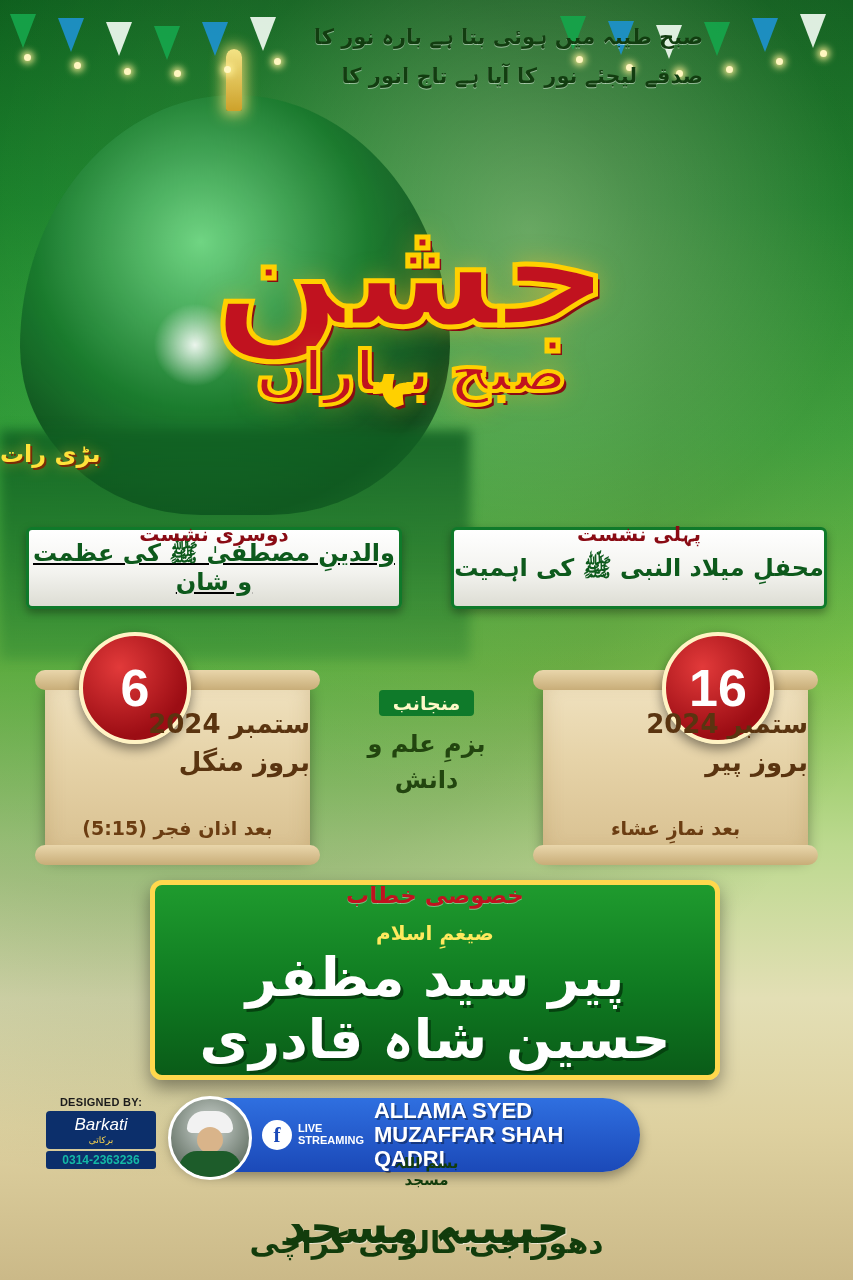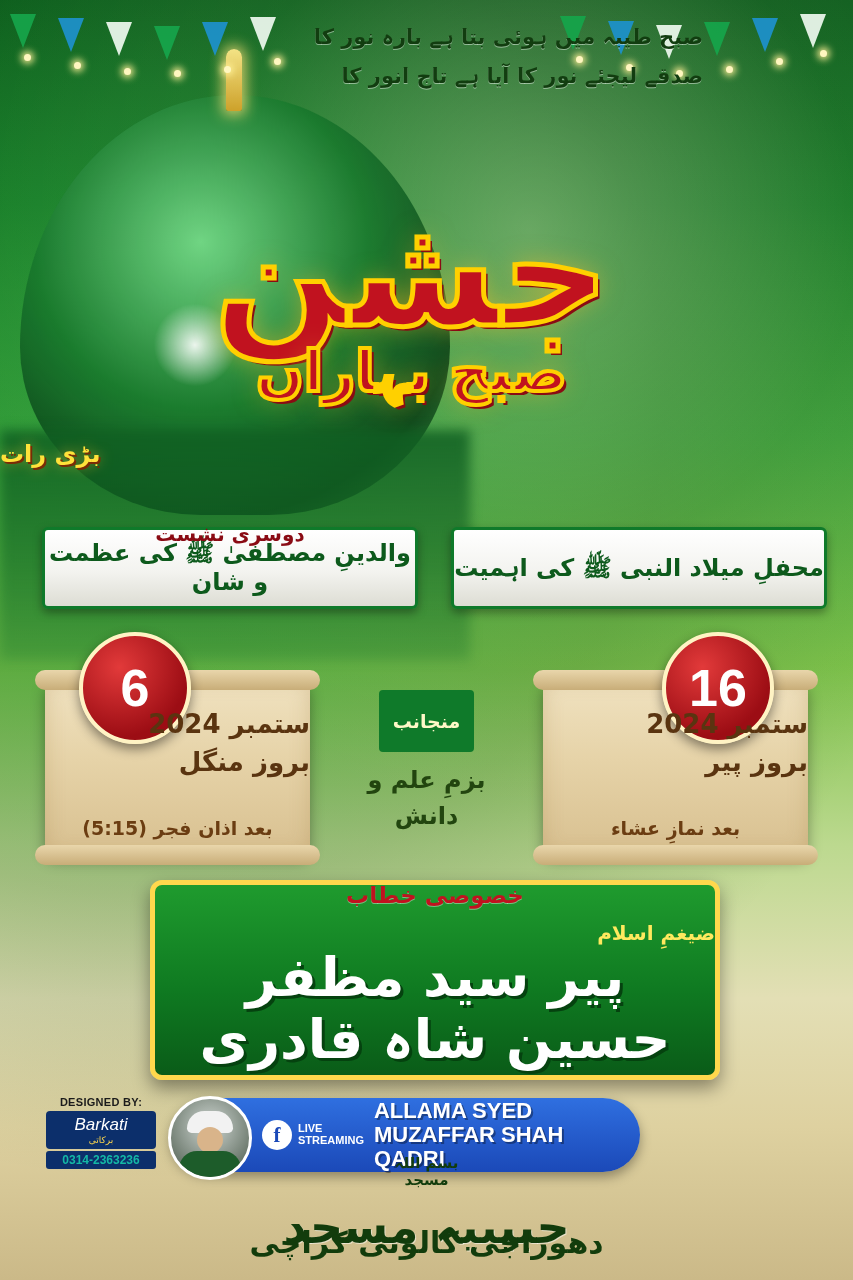--- a/index.html
+++ b/index.html
@@ -101,21 +101,21 @@
   }
   .sess{
     position:absolute;top:22px;height:76px;width:370px;
     background:linear-gradient(180deg,#ffffff 0%,#f3f3ef 55%,#ddddd4 100%);
     border:3px solid #0f7a2a;
     border-radius:6px;
     box-shadow:0 4px 10px rgba(0,0,0,.35);
     display:flex;align-items:center;justify-content:center;
   }
   .sess.right{right:26px;}
-  .sess.left{left:42px;}
+  .sess.left{left:26px;text-decoration:underline;}
   .sess-txt{
     direction:rtl;color:#0d5a1c;font-family:"DejaVu Sans", sans-serif;
     font-size:24px;font-weight:bold;text-align:center;line-height:1.2;
   }
   .sess-tag{
     position:absolute;top:-8px;width:100%;text-align:center;
     direction:rtl;color:#8a0b14;font-family:"DejaVu Sans", sans-serif;
     font-size:20px;font-weight:bold;
   }
   
@@ -155,21 +155,21 @@
   }
   .daybadge.r{right:34px;}
   .daybadge.l{left:34px;}
   
   .center-tag{
     position:absolute;left:50%;top:690px;transform:translateX(-50%);
     width:150px;text-align:center;
   }
   .center-tag .rib{
     display:inline-block;background:#0f7a2a;color:#fff8c8;
-    padding:20px 14px;border-radius:4px;direction:rtl;
+    padding:2px 14px;border-radius:4px;direction:rtl;
     font-family:"DejaVu Sans", sans-serif;font-size:19px;font-weight:bold;text-align:center;
   }
   .center-tag .body{
     margin-top:10px;direction:rtl;color:#22450f;
     font-family:"DejaVu Sans", sans-serif;font-size:24px;font-weight:bold;
     line-height:1.5;
   }
   
   .speaker-box{
     position:absolute;left:150px;top:880px;width:560px;height:190px;
@@ -178,21 +178,21 @@
     border-radius:12px;
     box-shadow:0 8px 18px rgba(0,0,0,.4);
   }
   .sp-tag{
     position:absolute;left:0;top:-3px;width:100%;text-align:center;
     direction:rtl;color:#c1121f;font-family:"DejaVu Sans", sans-serif;
     font-size:23px;font-weight:bold;
     text-shadow:0 1px 0 rgba(255,255,255,.4);
   }
   .sp-title{
-    position:absolute;left:0;top:36px;width:100%;text-align:right;
+    position:absolute;left:0;top:36px;width:100%;text-align:center;
     direction:rtl;color:#ffe95e;font-family:"DejaVu Sans", sans-serif;
     font-size:20px;font-weight:bold;
   }
   .sp-name{
     position:absolute;left:0;top:62px;width:100%;text-align:center;
     direction:rtl;color:#ffffff;font-family:"DejaVu Sans", sans-serif;
     font-size:54px;font-weight:bold;line-height:1.15;
     text-shadow:3px 3px 0 #05420f;
   }
   
@@ -323,20 +323,21 @@
   <div class="title-wrap">
     <div class="title">
       <span>جشن</span>
       <span class="small">صبح بہاراں</span>
     </div>
   </div>
   <div class="subtitle">بڑی رات</div>
 
   <div class="sessions">
     <div class="sess right">
+      <div class="sess-tag">پہلی نشست</div>
       <div class="sess-txt">محفلِ میلاد النبی ﷺ کی اہمیت</div>
     </div>
     <div class="sess left">
       <div class="sess-tag">دوسری نشست</div>
       <div class="sess-txt">والدینِ مصطفیٰ ﷺ کی عظمت و شان</div>
     </div>
   </div>
 
   <div class="scroll right">
     <div class="daybadge r">16</div>

